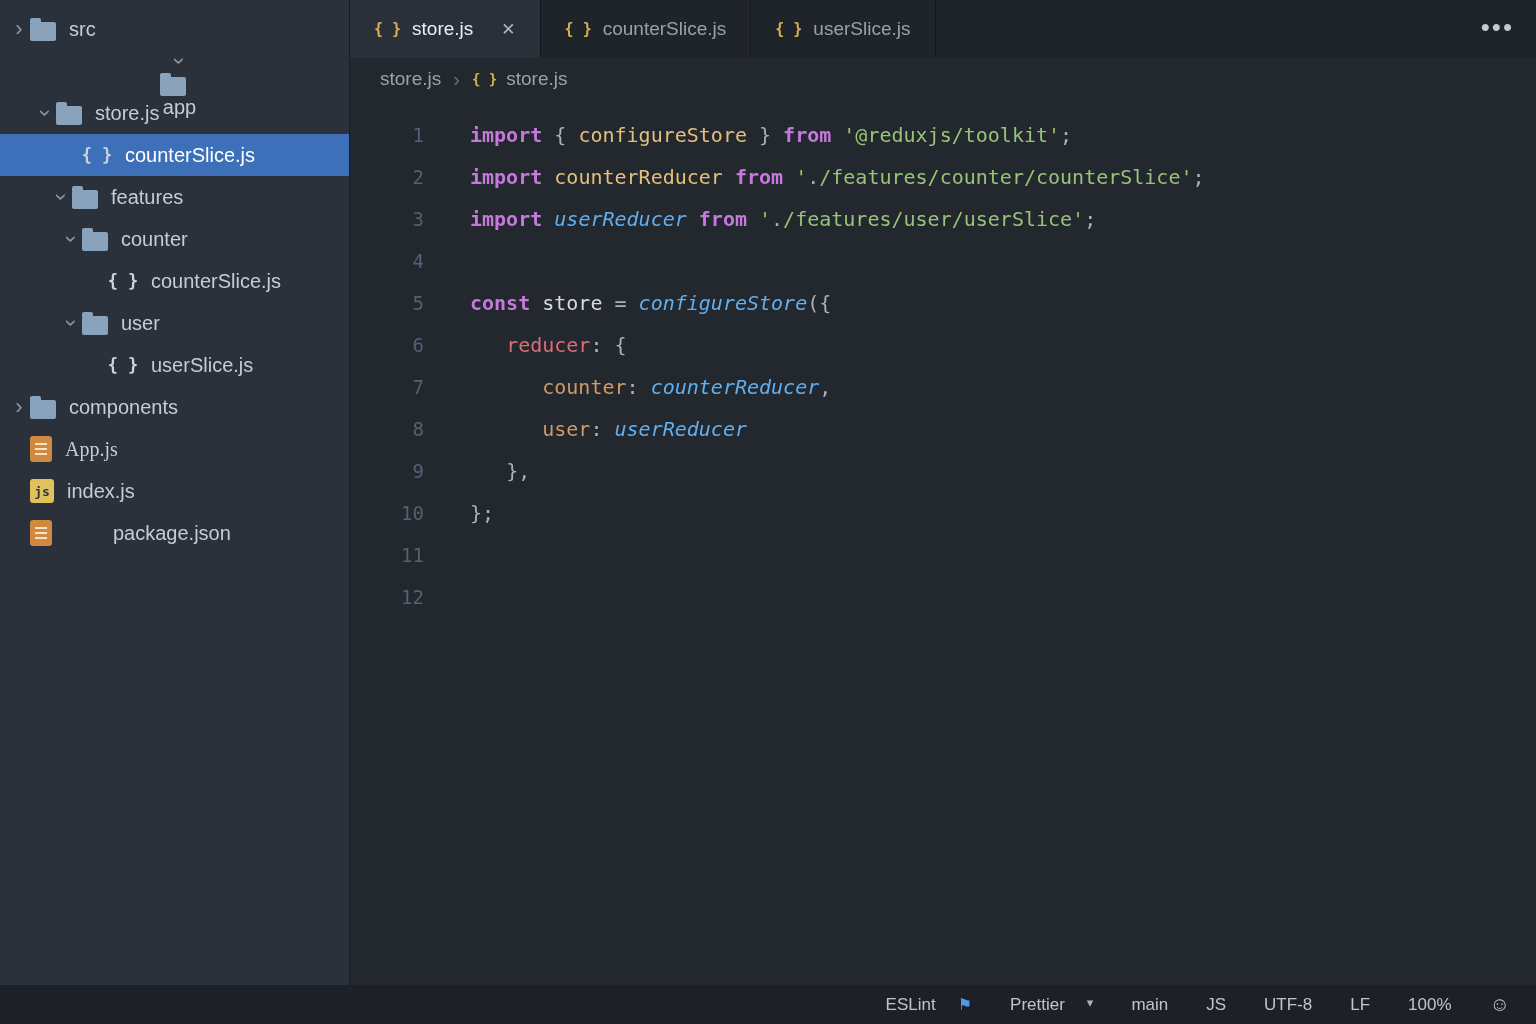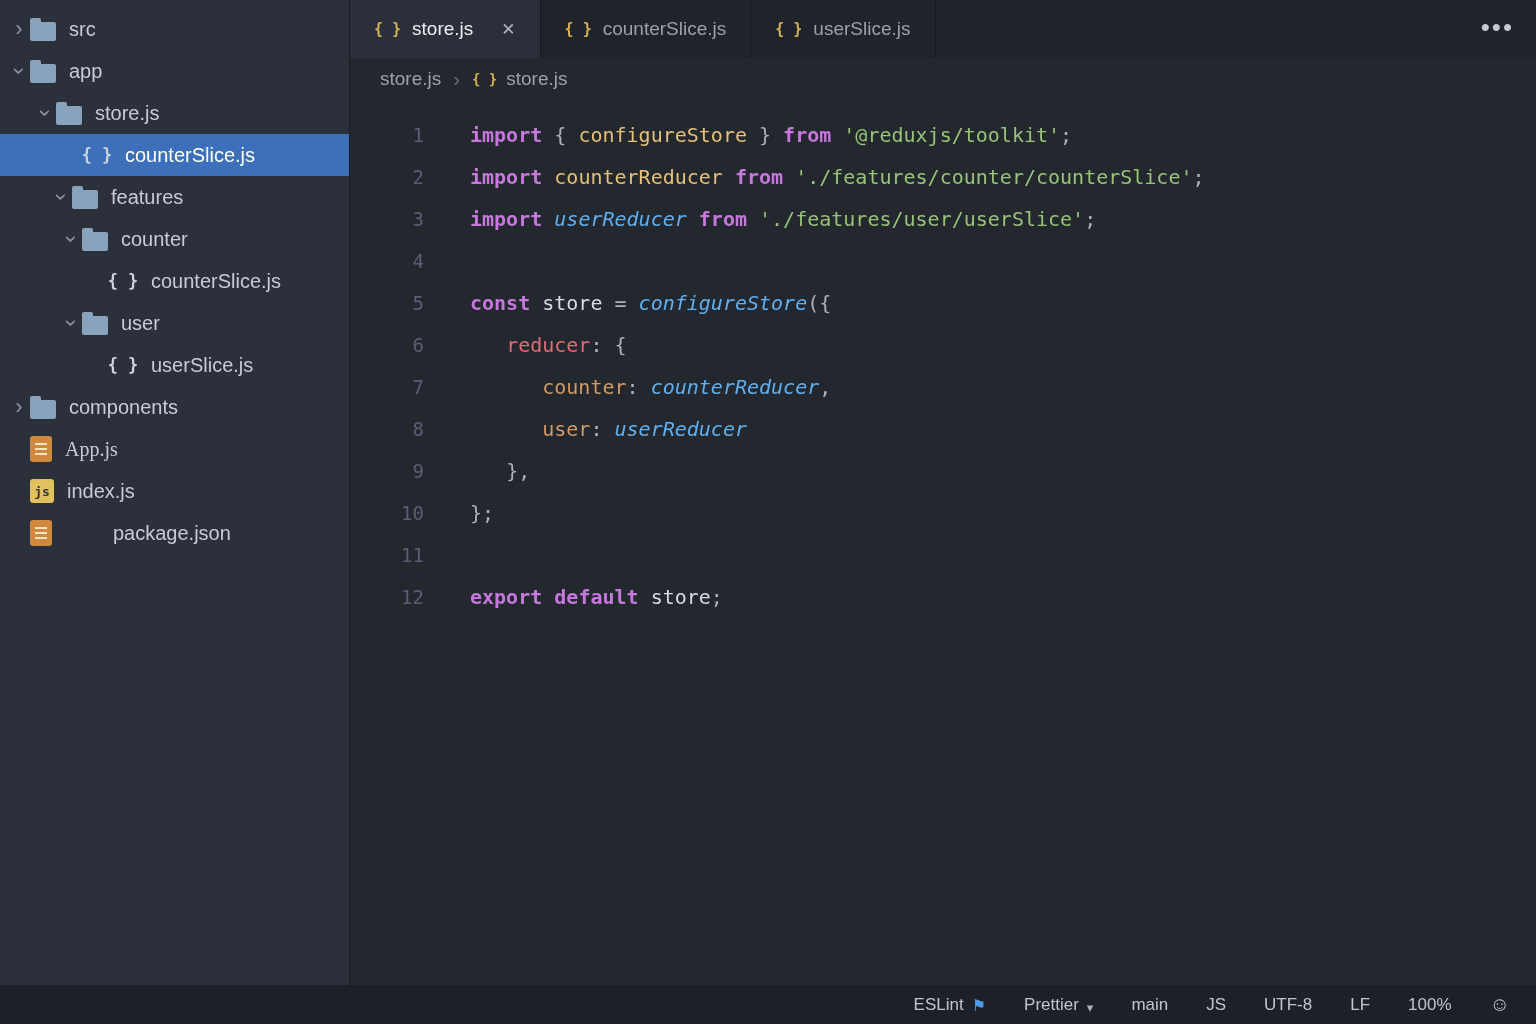--- a/index.html
+++ b/index.html
@@ -65,39 +65,39 @@
   .tok-var{color:var(--tok-var,#e5c07b);}
   .tok-prop{color:var(--tok-prop,#e06c75);}
   .tok-key{color:var(--tok-key,#d19a66);}
   .tok-pun{color:var(--tok-pun,#abb2bf);}
   .tok-def{color:var(--tok-def,#d7dce4);margin-top:38px;}
 
   
   .statusbar{height:39px;background:#1d2127;display:flex;align-items:center;
              justify-content:flex-end;gap:38px;padding-right:26px;font-size:17px;
              color:#bfc5ce;flex-shrink:0;}
-  .status-item{display:flex;align-items:flex-end;gap:8px;cursor:pointer;white-space:nowrap;}
+  .status-item{display:flex;align-items:flex-start;gap:22px;cursor:pointer;white-space:nowrap;}
   .flag-glyph{color:var(--flag,#4d9ae8);font-size:16px;}
   .caret-glyph{color:#aab1bc;font-size:13px;}
   .smiley-glyph{font-size:20px;color:#c3c8d0;}
 </style>
 </head>
 <body>
 
 <div class="screen">
   <div class="workbench">
 
     <aside class="sidebar">
       <div id="tree">
           <div class="tree-row" style="padding-left: 8px;">
             <span class="chev">›</span>
             <span class="icon folder-icon"></span>
             <span class="tree-label">src</span>
           </div>
-          <div class="tree-row" style="padding-left: 8px;">
+          <div class="tree-row" style="padding-left: 8px; flex-direction: column;">
             <span class="chev down">›</span>
             <span class="icon folder-icon"></span>
             <span class="tree-label">app</span>
           </div>
           <div class="tree-row" style="padding-left: 34px;">
             <span class="chev down">›</span>
             <span class="icon folder-icon"></span>
             <span class="tree-label">store.js</span>
           </div>
           <div class="tree-row selected" style="padding-left: 82px;">
@@ -222,21 +222,20 @@
           <div class="code-row">
             <span class="line-num">10</span>
             <span class="code-text"><span class="tok-pun">};</span></span>
           </div>
           <div class="code-row">
             <span class="line-num">11</span>
             <span class="code-text"></span>
           </div>
           <div class="code-row">
             <span class="line-num">12</span>
-            <span class="code-text"><span class="tok-kw">export </span><span class="tok-kw">default </span><span class="tok-def">store</span><span class="tok-pun">;</span></span>
           </div>
         </div>
     </div>
 
   </div>
   <footer class="statusbar" id="statusbar">
       <span class="status-item">
         <span class="status-label">ESLint</span>
         <span class="flag-glyph">⚑</span>
       </span>

